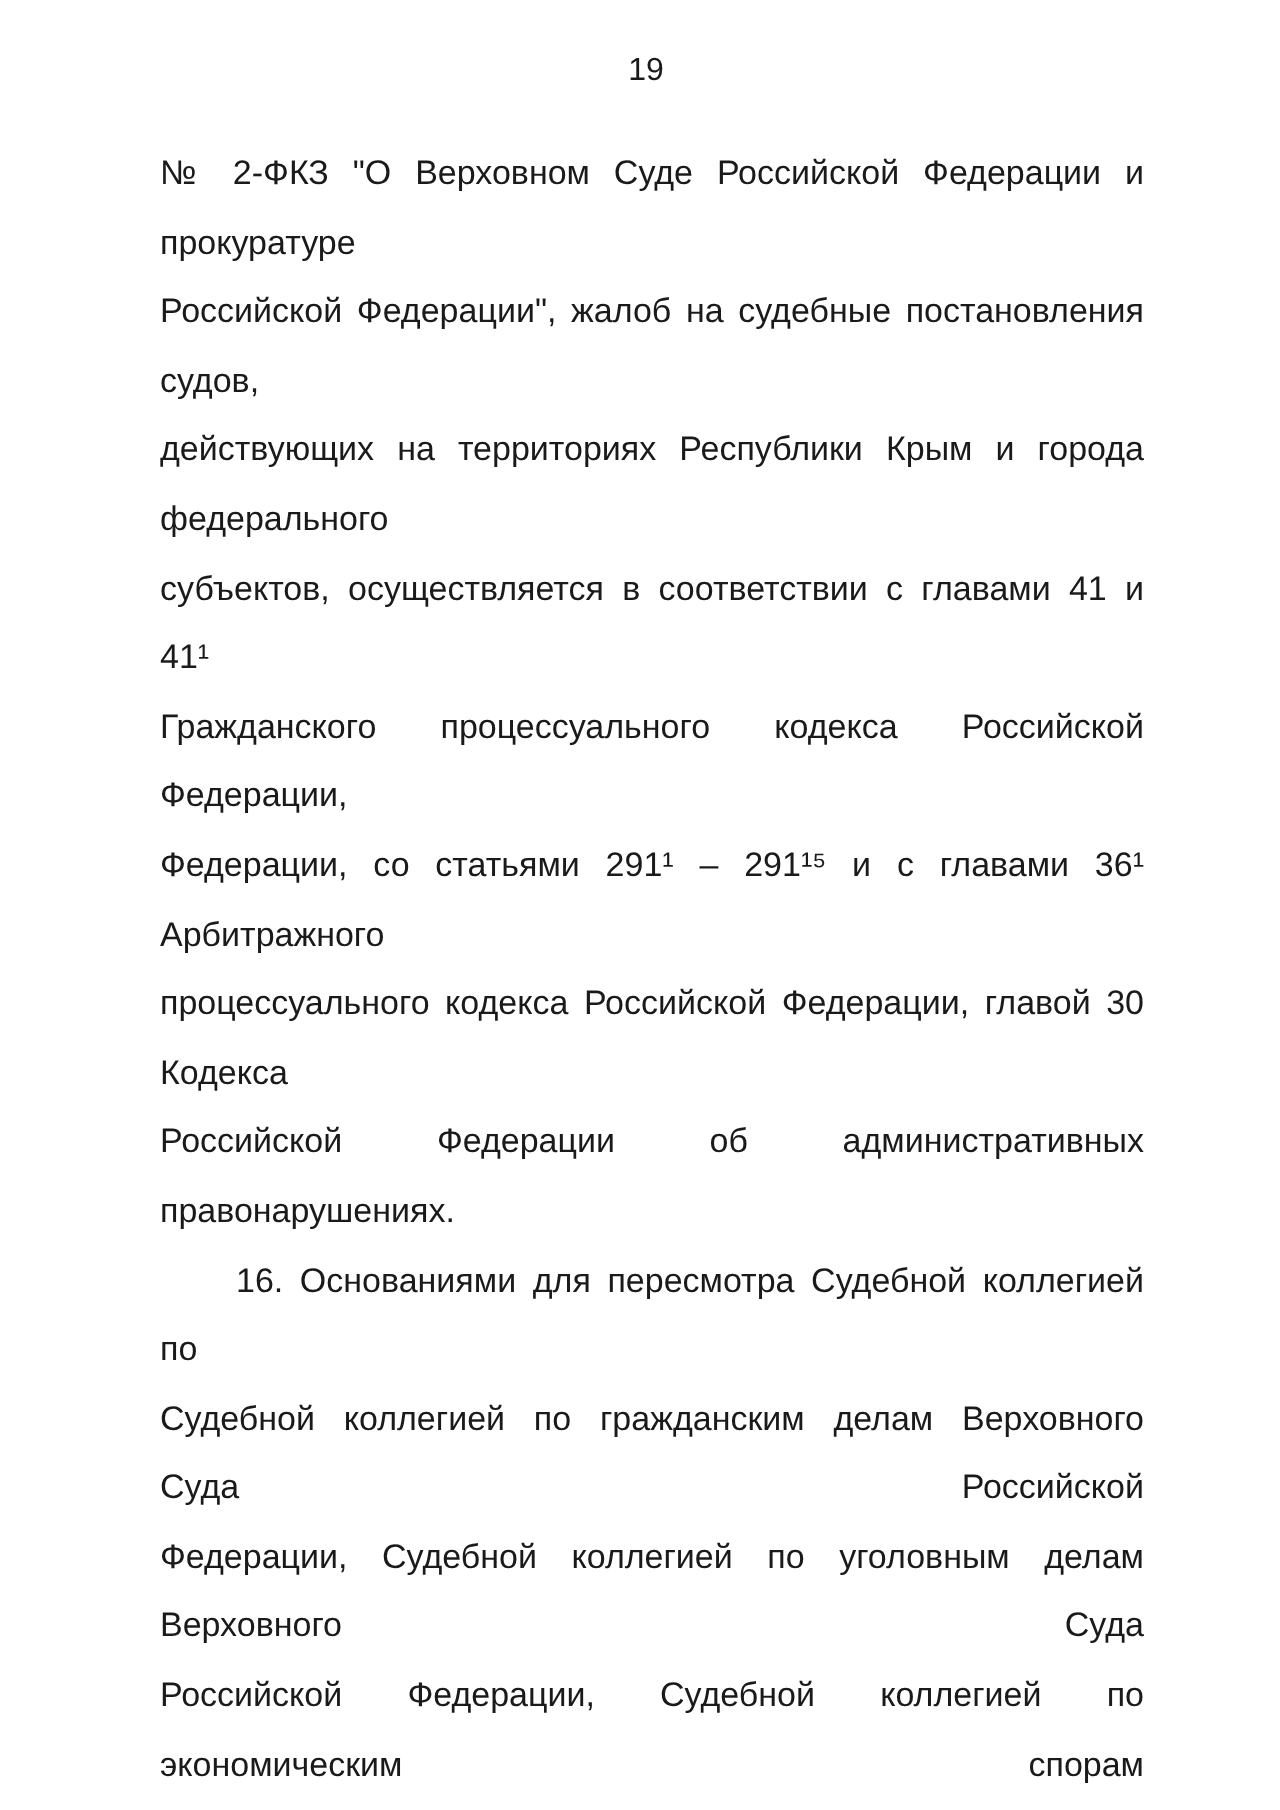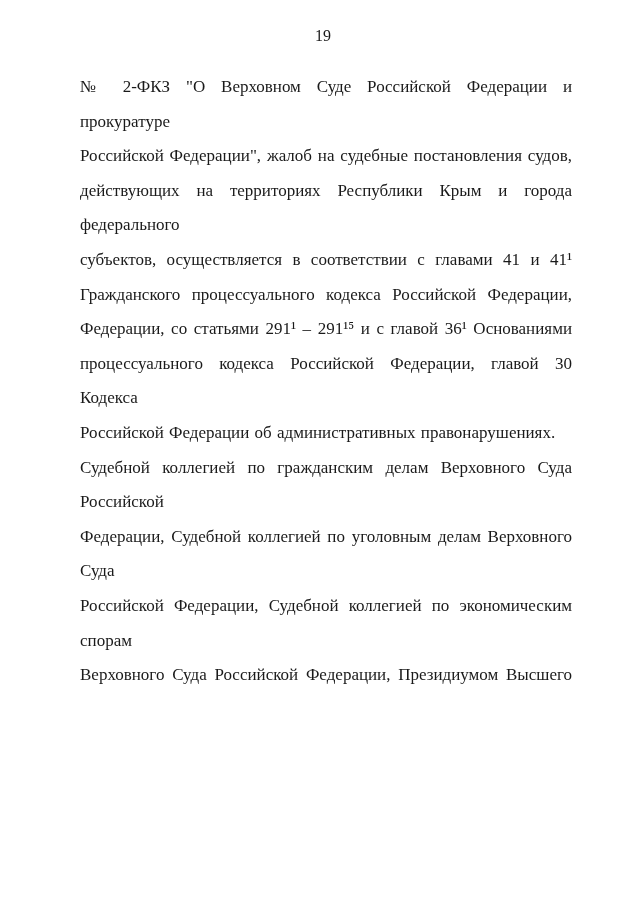--- a/index.html
+++ b/index.html
@@ -7,21 +7,21 @@
     padding: 0;
     background: #ffffff;
   }
   .page {
     position: relative;
     width: 640px;
     height: 905px;
     background: #ffffff;
     box-sizing: border-box;
     padding: 26px 68px 0 80px;
-    font-family: Liberation Serif, serif;
+    font-family: Liberation Sans, sans-serif;
     color: #1a1a1a;
     overflow: hidden;
   }
   .page-number {
     text-align: center;
     font-size: 16px;
     line-height: 20px;
     margin-bottom: 24px;
     
     margin-left: -6px;
@@ -50,26 +50,27 @@
 <div class="page">
 
   <div class="page-number">19</div>
 
   <div class="paragraph">
     <div class="line">№ 2-ФКЗ "О Верховном Суде Российской Федерации и прокуратуре</div>
     <div class="line">Российской Федерации", жалоб на судебные постановления судов,</div>
     <div class="line">действующих на территориях Республики Крым и города федерального</div>
     <div class="line">субъектов, осуществляется в соответствии с главами 41 и 41¹</div>
     <div class="line">Гражданского процессуального кодекса Российской Федерации,</div>
-    <div class="line">Федерации, со статьями 291¹ – 291¹⁵ и с главой 36¹ Основаниями</div>
+    <div class="line">Федерации, со статьями 291¹ – 291¹⁵ и с главами 36¹ Арбитражного</div>
     <div class="line">процессуального кодекса Российской Федерации, главой 30 Кодекса</div>
     <div class="line last">Российской Федерации об административных правонарушениях.</div>
   </div>
 
   <div class="paragraph">
+    <div class="line indent">16. Основаниями для пересмотра Судебной коллегией по</div>
     <div class="line">Судебной коллегией по гражданским делам Верховного Суда Российской</div>
     <div class="line">Федерации, Судебной коллегией по уголовным делам Верховного Суда</div>
     <div class="line">Российской Федерации, Судебной коллегией по экономическим спорам</div>
     <div class="line">Верховного Суда Российской Федерации, Президиумом Высшего</div>
 
   </div>
 
 </div>
 
 </body></html>

